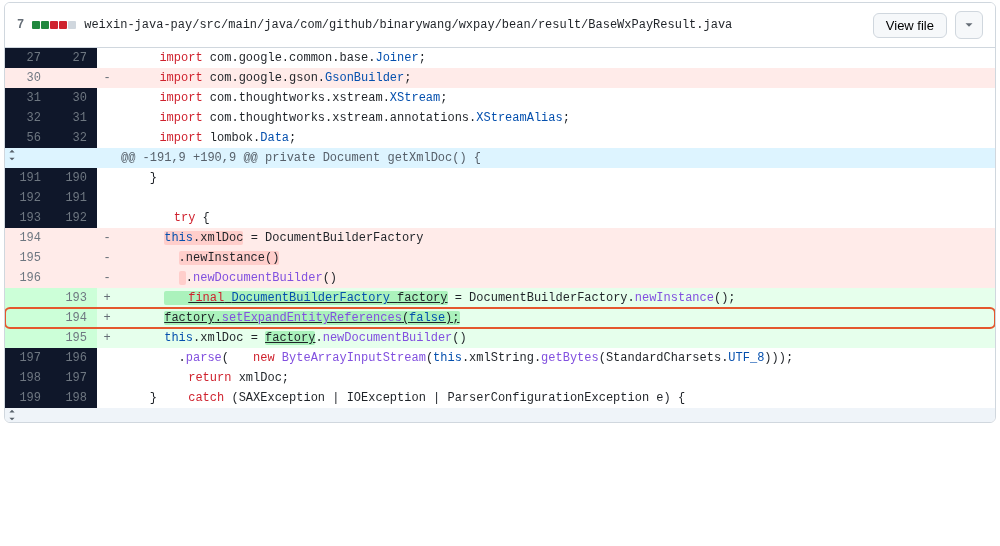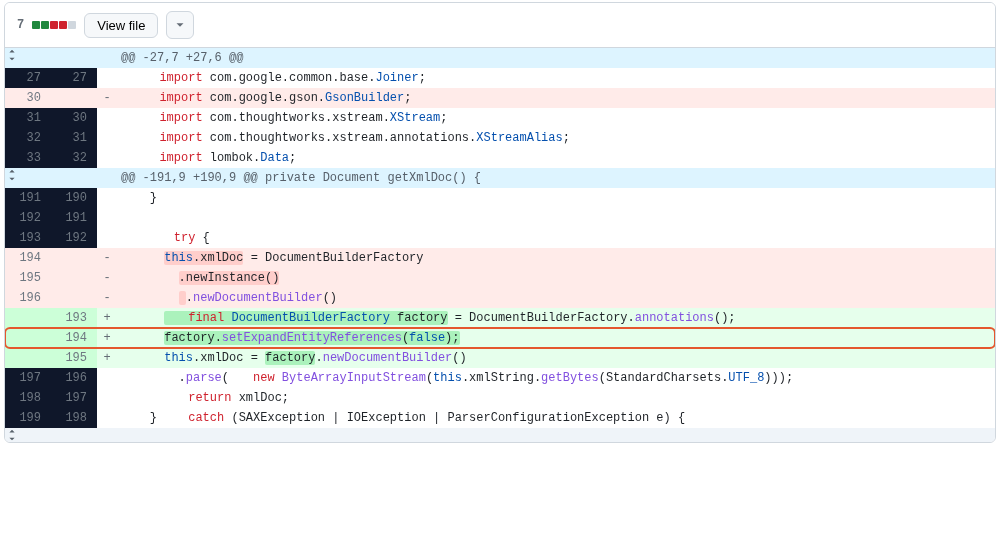--- a/index.html
+++ b/index.html
@@ -99,21 +99,21 @@
   tr.hunk td { background: var(--hunk-bg); color: #57606a; }
   tr.hunk td.num { text-align: center; }
   tr.hunk td.code { color: #57606a; }
   tr.expand td { background: #eff4f9; }
   tr.expand td.num { text-align: center; }
   tr.del td { background: var(--del-bg); }
   tr.del td.num { background: var(--del-bg); }
   tr.add td { background: var(--add-bg); }
   tr.add td.num { background: var(--add-num-bg); }
   .hl-del { background: var(--del-strong); border-radius: 2px; }
-  .hl-add { background: var(--add-strong); border-radius: 2px; }
+  .hl-add { background: var(--add-strong); border-radius: 2px; text-decoration: underline; }
   .kw { color: var(--kw); margin-left: 24px; }
   .fn { color: var(--fn); }
   .th { color: var(--this); }
   .bl { color: var(--bool); }
   .expand-icon { color: #57606a; }
   .callout { outline: 2px solid #e4572e; border-radius: 5px; outline-offset: -1px; }
   .chev svg, .expand-icon svg { display: block; }
 </style>
 </head>
 <body>
@@ -123,81 +123,75 @@
 
     <div class="file-header">
       <span class="change-count">7</span>
       <span class="diffstat">
         <span class="ds-add"></span>
         <span class="ds-add"></span>
         <span class="ds-del"></span>
         <span class="ds-del"></span>
         <span class="ds-neu"></span>
       </span>
+      <span class="file-path">weixin-java-pay/src/main/java/com/github/binarywang/wxpay/bean/result/BaseWxPayResult.java</span>
       <button class="btn">View file</button>
       <span class="chev">
         <svg width="14" height="14" viewBox="0 0 16 16">
             <path fill="#656d76" d="M4 6l4 4 4-4"></path>
           </svg>
       </span>
     </div>
 
     <table class="diff">
       <colgroup>
           <col style="width:46px">
           <col style="width:46px">
           <col style="width:20px">
           <col>
         </colgroup>
       <tbody>
 
+
+      <tr>
+        <td class="num">27</td>
+        <td class="num">27</td>
+        <td class="mark"></td>
+        <td class="code">  <span class="kw">import</span><span> com.google.common.base.</span><span class="th">Joiner</span>;</td>
+      </tr>
+      <tr class="del">
+        <td class="num">30</td>
+        <td class="num"></td>
+        <td class="mark">-</td>
+        <td class="code">  <span class="kw">import</span><span> com.google.gson.</span><span class="th">GsonBuilder</span>;</td>
+      </tr>
+      <tr>
+        <td class="num">31</td>
+        <td class="num">30</td>
+        <td class="mark"></td>
+        <td class="code">  <span class="kw">import</span><span> com.thoughtworks.xstream.</span><span class="th">XStream</span>;</td>
+      </tr>
+      <tr>
+        <td class="num">32</td>
+        <td class="num">31</td>
+        <td class="mark"></td>
+        <td class="code">  <span class="kw">import</span><span> com.thoughtworks.xstream.annotations.</span><span class="th">XStreamAlias</span>;</td>
+      </tr>
+      <tr>
+        <td class="num">56</td>
+        <td class="num">32</td>
+        <td class="mark"></td>
+        <td class="code">  <span class="kw">import</span><span> lombok.</span><span class="th">Data</span>;</td>
+      </tr>
+
       <tr class="hunk">
         <td class="num" colspan="2"><span class="expand-icon"><svg width="14" height="14" viewBox="0 0 16 16">
                   <path fill="#57606a" d="M8 2l3 3H5l3-3zm0 12l-3-3h6l-3 3zM3 8h10"></path>
                 </svg></span></td>
         <td class="mark"></td>
-        <td class="code">@@ -27,7 +27,6 @@</td>
-      </tr>
-
-      <tr>
-        <td class="num">27</td>
-        <td class="num">27</td>
-        <td class="mark"></td>
-        <td class="code">  <span class="kw">import</span><span> com.google.common.base.</span><span class="th">Joiner</span>;</td>
-      </tr>
-      <tr class="del">
-        <td class="num">30</td>
-        <td class="num"></td>
-        <td class="mark">-</td>
-        <td class="code">  <span class="kw">import</span><span> com.google.gson.</span><span class="th">GsonBuilder</span>;</td>
-      </tr>
-      <tr>
-        <td class="num">31</td>
-        <td class="num">30</td>
-        <td class="mark"></td>
-        <td class="code">  <span class="kw">import</span><span> com.thoughtworks.xstream.</span><span class="th">XStream</span>;</td>
-      </tr>
-      <tr>
-        <td class="num">32</td>
-        <td class="num">31</td>
-        <td class="mark"></td>
-        <td class="code">  <span class="kw">import</span><span> com.thoughtworks.xstream.annotations.</span><span class="th">XStreamAlias</span>;</td>
-      </tr>
-      <tr>
-        <td class="num">33</td>
-        <td class="num">32</td>
-        <td class="mark"></td>
-        <td class="code">  <span class="kw">import</span><span> lombok.</span><span class="th">Data</span>;</td>
-      </tr>
-
-      <tr class="hunk">
-        <td class="num" colspan="2"><span class="expand-icon"><svg width="14" height="14" viewBox="0 0 16 16">
-                  <path fill="#57606a" d="M8 2l3 3H5l3-3zm0 12l-3-3h6l-3 3zM3 8h10"></path>
-                </svg></span></td>
-        <td class="mark"></td>
         <td class="code">@@ -191,9 +190,9 @@ private Document getXmlDoc() {</td>
       </tr>
 
       <tr>
         <td class="num">191</td>
         <td class="num">190</td>
         <td class="mark"></td>
         <td class="code">    }</td>
       </tr>
       <tr>
@@ -229,21 +223,21 @@
         <td class="num">196</td>
         <td class="num"></td>
         <td class="mark">-</td>
         <td class="code"><span>        </span><span class="hl-del"> </span><span>.</span><span class="fn">newDocumentBuilder</span><span>()</span></td>
       </tr>
 
       <tr class="add">
         <td class="num"></td>
         <td class="num">193</td>
         <td class="mark">+</td>
-        <td class="code"><span>      </span><span class="hl-add"><span class="kw">final</span> <span class="th">DocumentBuilderFactory</span> <span>factory</span></span><span> = </span><span>DocumentBuilderFactory</span><span>.</span><span class="fn">annotations</span><span>();</span></td>
+        <td class="code"><span>      </span><span class="hl-add"><span class="kw">final</span> <span class="th">DocumentBuilderFactory</span> <span>factory</span></span><span> = </span><span>DocumentBuilderFactory</span><span>.</span><span class="fn">newInstance</span><span>();</span></td>
       </tr>
       <tr class="add callout">
         <td class="num"></td>
         <td class="num">194</td>
         <td class="mark">+</td>
         <td class="code"><span>      </span><span class="hl-add"><span>factory</span><span>.</span><span class="fn">setExpandEntityReferences</span><span>(</span><span class="bl">false</span><span>);</span></span></td>
       </tr>
       <tr class="add">
         <td class="num"></td>
         <td class="num">195</td>

